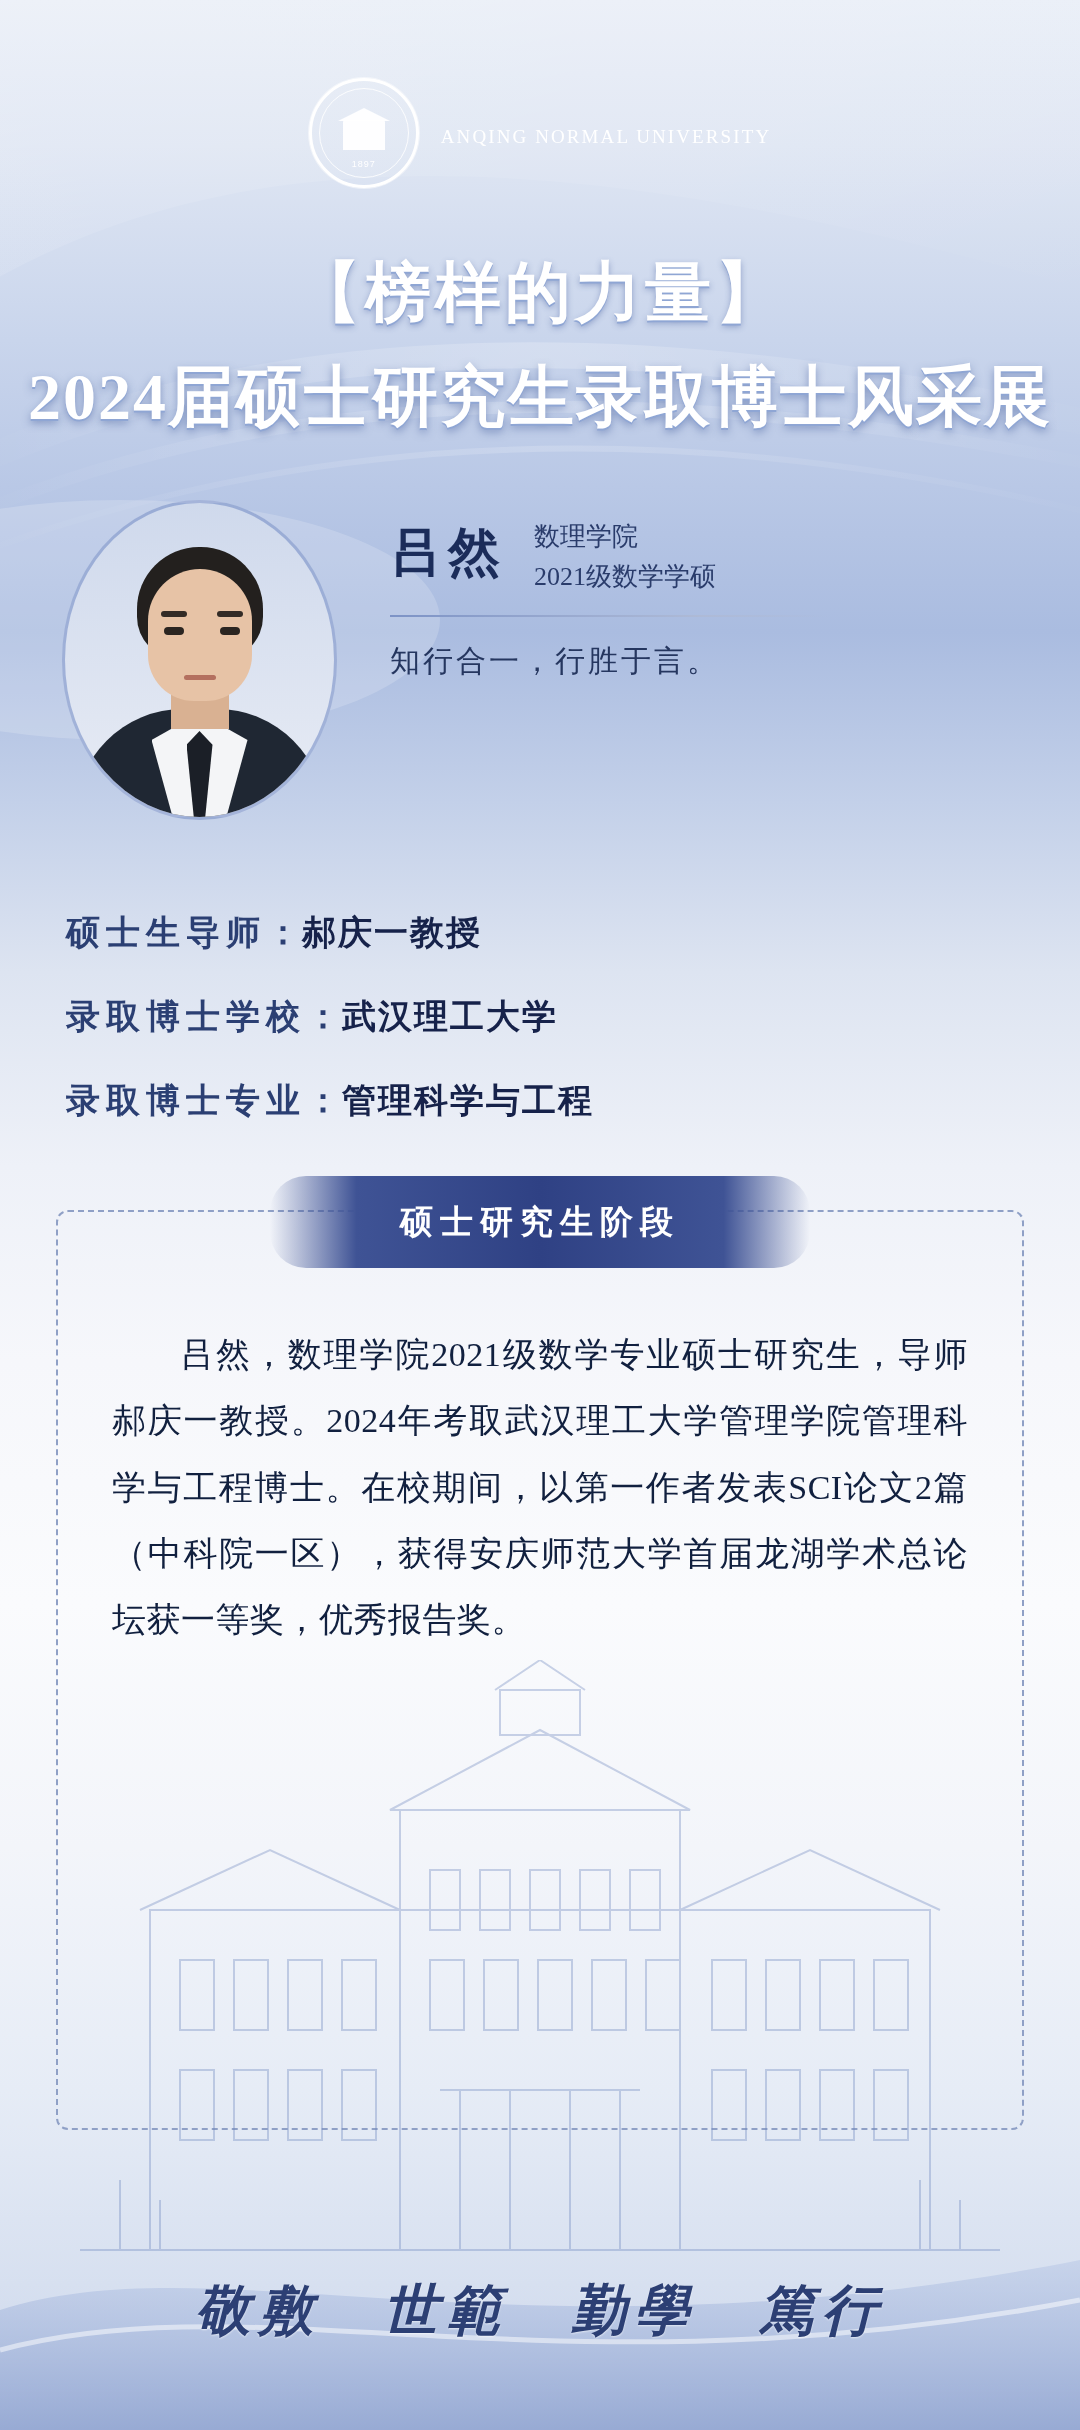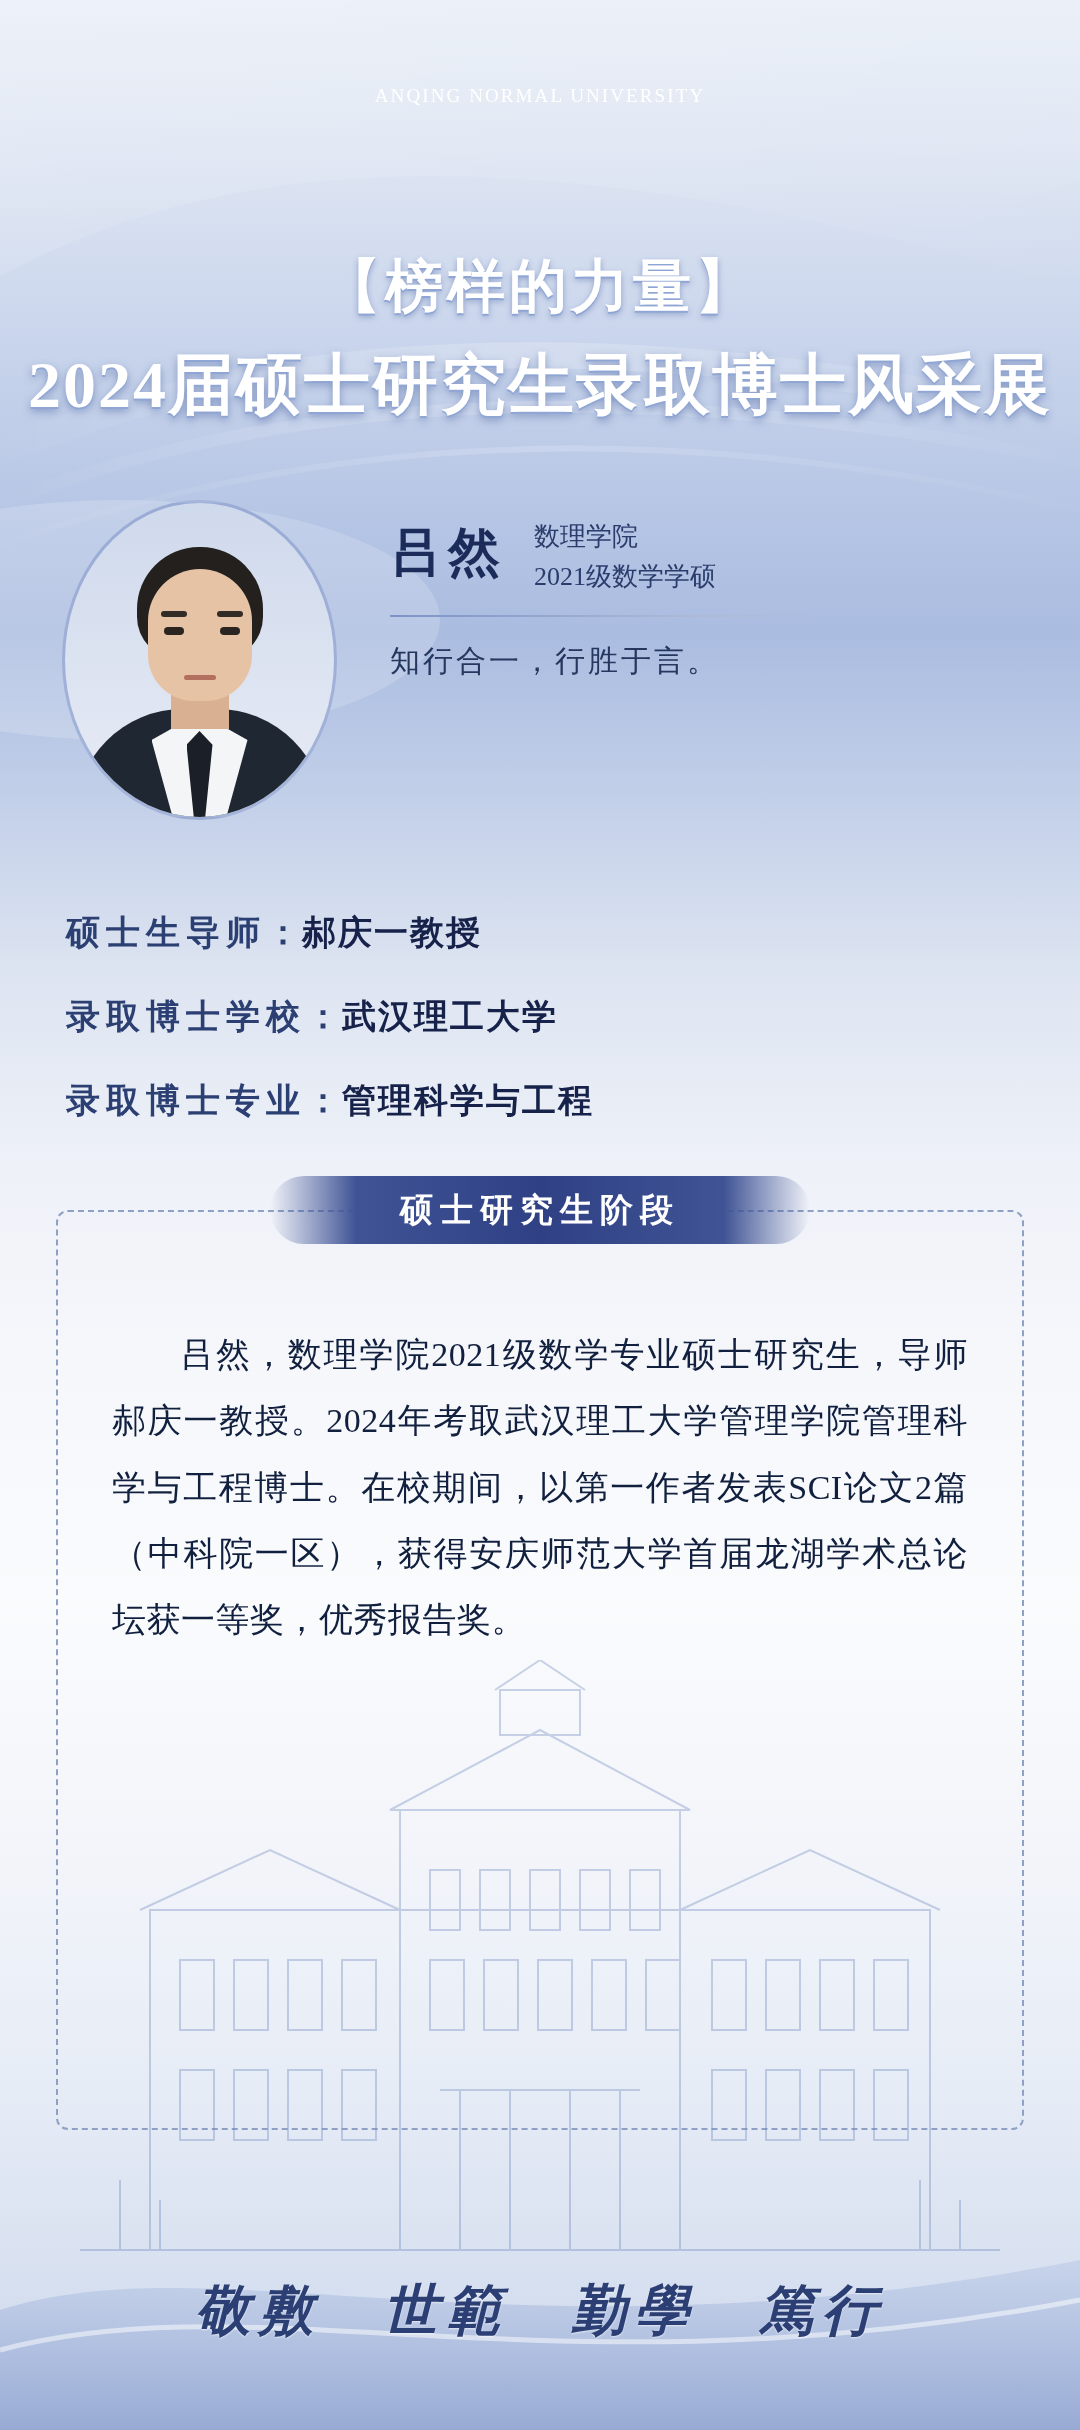--- a/index.html
+++ b/index.html
@@ -125,21 +125,21 @@
   .headline {
     position: absolute;
     top: 248px;
     left: 0;
     width: 100%;
     text-align: center;
   }
   .headline-1 {
     font-family: "Liberation Serif", "DejaVu Serif", serif;
     font-weight: bold;
-    font-size: 58px;
+    font-size: 66px;
     letter-spacing: 4px;
     color: #ffffff;
     text-shadow:
       0 2px 0 #8fa6d4,
       0 3px 6px rgba(60,85,150,0.45);
   }
   .headline-2 {
     font-family: "Liberation Serif", "DejaVu Serif", serif;
     font-weight: bold;
     font-size: 66px;
@@ -362,21 +362,21 @@
     border: 2px dashed #8fa0c6;
     border-radius: 12px;
     box-sizing: border-box;
   }
   .card-banner {
     position: absolute;
     top: -36px;
     left: 50%;
     transform: translateX(-50%);
     width: 540px;
-    height: 68px;
+    height: 92px;
     background: linear-gradient(90deg, rgba(60,80,150,0) 0%, #3f5395 16%, #2f4184 50%, #3f5395 84%, rgba(60,80,150,0) 100%);
     border-radius: 36px;
     display: flex;
     align-items: center;
     justify-content: center;
   }
   .card-banner-text {
     font-family: "Liberation Serif", "DejaVu Serif", serif;
     font-weight: bold;
     font-size: 33px;
@@ -454,20 +454,24 @@
       </linearGradient>
     </defs>
     <path d="M-40,300 C200,150 520,120 1120,300 L1120,0 L-40,0 Z" fill="url(#sw1)" opacity="0.35"></path>
     <path d="M-40,470 C260,330 640,320 1120,430" stroke="url(#sw2)" stroke-width="26" fill="none" opacity="0.5"></path>
     <path d="M-40,520 C260,390 640,370 1120,470" stroke="url(#sw2)" stroke-width="12" fill="none" opacity="0.45"></path>
     <path d="M-40,560 C300,430 680,410 1120,520" stroke="url(#sw2)" stroke-width="6" fill="none" opacity="0.4"></path>
     <ellipse cx="120" cy="620" rx="320" ry="120" fill="#ffffff" opacity="0.18"></ellipse>
   </svg>
 
   <div class="logo-row">
+    <div class="logo-seal">
+      <div class="seal-building"></div>
+      <div class="seal-year">1897</div>
+    </div>
     <div class="logo-text">
       <div class="logo-en">ANQING NORMAL UNIVERSITY</div>
     </div>
   </div>
 
   <div class="headline">
     <div class="headline-1">【榜样的力量】</div>
     <div class="headline-2">2024届硕士研究生录取博士风采展</div>
   </div>
 

